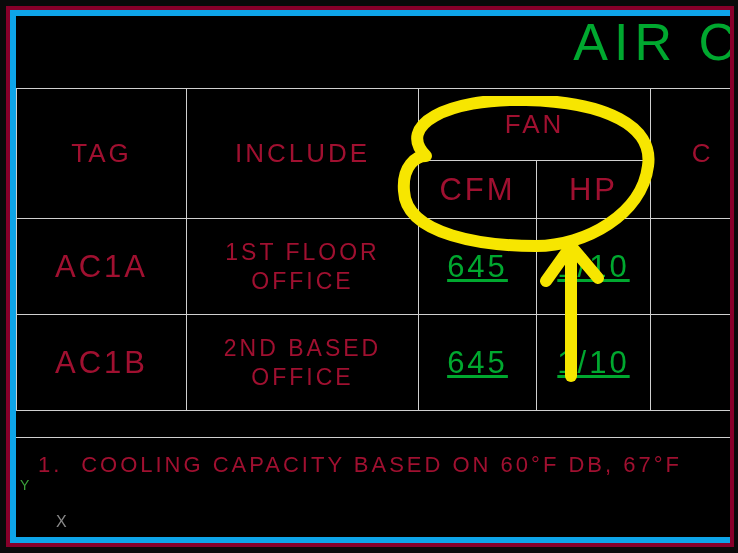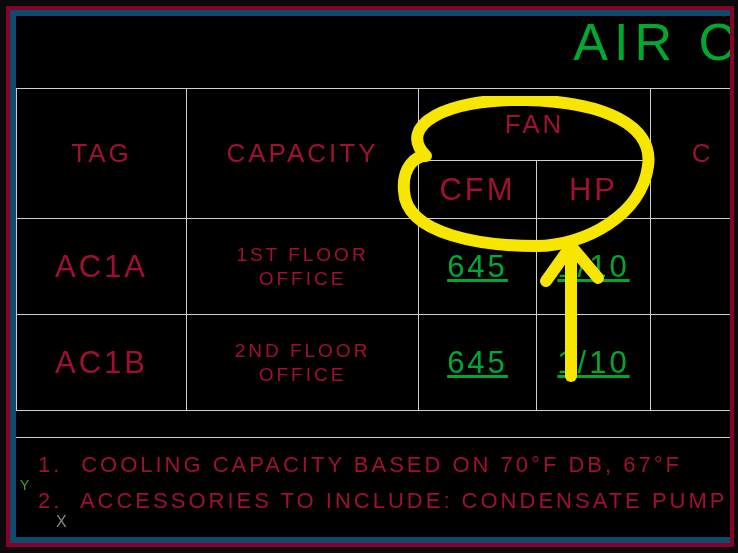--- a/index.html
+++ b/index.html
@@ -7,21 +7,21 @@
   body {
     background: #0a0a0a;
     font-family: "Arial Narrow", Arial, sans-serif;
     letter-spacing: 3px;
     position: relative;
   }
   .frame {
     position: absolute;
     top: 6px; left: 6px; right: 4px; bottom: 6px;
     border: 4px solid #88002a;
-    background: #0c4a6e;
+    background: #0ea5e9;
     overflow: hidden;
   }
   .inner {
     position: absolute;
     top: 6px; left: 6px; right: -2px; bottom: 6px;
     background: #000;
   }
   .title {
     position: absolute;
     top: -4px; right: -10px;
@@ -49,21 +49,21 @@
   }
   .col-tag { width: 170px; }
   .col-service { width: 232px; }
   .col-cfm { width: 118px; }
   .col-hp { width: 114px; }
   .col-c { width: 104px; }
   .row-top-header td, .row-top-header th { height: 72px; }
   .row-sub-header td, .row-sub-header th { height: 58px; }
   .row-data td { height: 96px; }
   .green { color: #00a82f; text-decoration: underline; }
-  .service-text { font-size: 19px; line-height: 1.25; }
+  .service-text { font-size: 23px; line-height: 1.25; }
   .hdr { font-size: 26px; }
   .notes {
     position: absolute;
     left: 0; right: 0; bottom: 0;
     height: 100px;
     border-top: 1px solid #d0d0d0;
     padding: 14px 0 0 22px;
     color: #a01030;
     font-size: 22px;
     letter-spacing: 3px;
@@ -106,59 +106,55 @@
       <colgroup>
         <col class="col-tag">
           <col class="col-service">
           <col class="col-cfm">
           <col class="col-hp">
           <col class="col-c">
       </colgroup>
       <tbody>
           <tr class="row-top-header">
         <td rowspan="2" class="hdr">TAG</td>
-        <td rowspan="2" class="hdr">CAPACITY</td>
+        <td rowspan="2" class="hdr">INCLUDE</td>
         <td colspan="2" class="hdr">FAN</td>
         <td rowspan="2" class="hdr">C</td>
       </tr>
       <tr class="row-sub-header">
         <td>CFM</td>
         <td>HP</td>
       </tr>
       <tr class="row-data">
         <td>AC1A</td>
         <td class="service-text">
           <span>1ST FLOOR</span><br>
           <span>OFFICE</span>
         </td>
         <td class="green">645</td>
         <td class="green">1/10</td>
         <td></td>
       </tr>
       <tr class="row-data">
         <td>AC1B</td>
         <td class="service-text">
-          <span>2ND FLOOR</span><br>
+          <span>2ND BASED</span><br>
           <span>OFFICE</span>
         </td>
         <td class="green">645</td>
         <td class="green">1/10</td>
         <td></td>
       </tr>
     </tbody>
       </table>
 
     <div class="notes">
       <div class="line">
         <span class="num">1.</span>
-        <span>COOLING CAPACITY BASED ON 70°F DB, 67°F</span>
-      </div>
-      <div class="line">
-        <span class="num">2.</span>
-        <span>ACCESSORIES TO INCLUDE: CONDENSATE PUMP</span>
+        <span>COOLING CAPACITY BASED ON 60°F DB, 67°F</span>
       </div>
     </div>
 
     <div class="axis-y">Y</div>
     <div class="axis-x">X</div>
 
     <svg class="annotation" width="300" height="300">
       <g fill="none" stroke="#f7e600" stroke-width="12" stroke-linecap="round" stroke-linejoin="round">
         <path d="M 40 60
                  C 10 30, 60 2, 140 4

